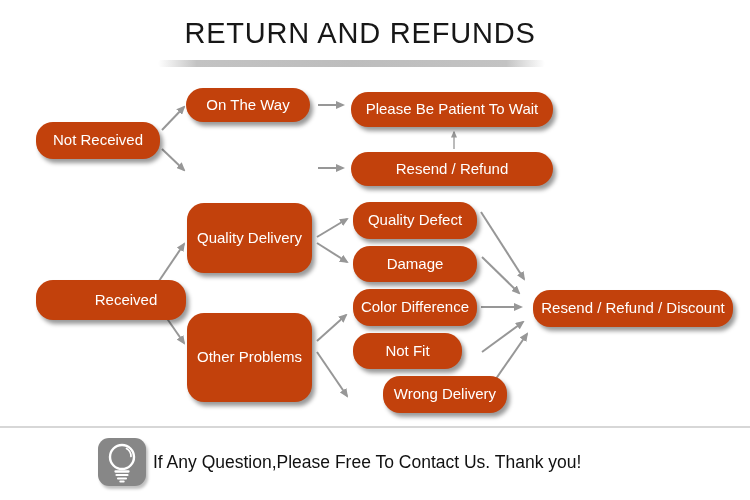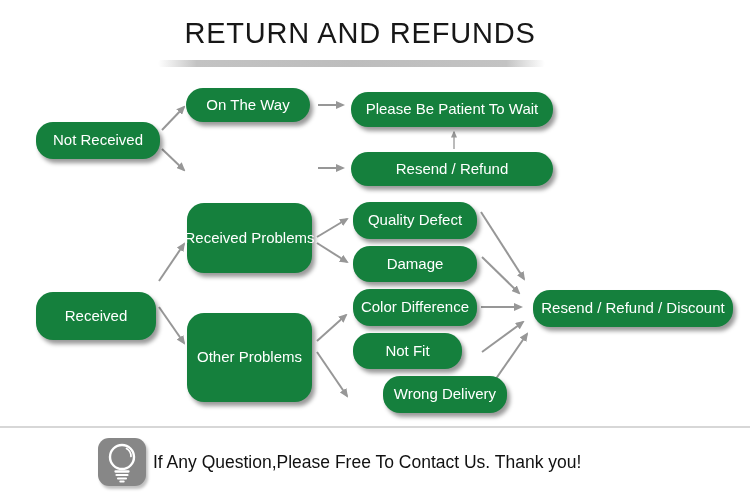--- a/index.html
+++ b/index.html
@@ -12,29 +12,29 @@
     position:absolute;left:0;top:17px;width:720px;text-align:center;
     font-size:29px;letter-spacing:0.8px;font-weight:400;color:#171717;
   }
   .title-underline{
     position:absolute;left:158px;top:60px;width:387px;height:7px;border-radius:4px;
     background:linear-gradient(to right,rgba(200,200,200,0) 0%,#c3c3c3 10%,#bdbdbd 50%,#c3c3c3 90%,rgba(200,200,200,0) 100%);
   }
   
   .node{
     position:absolute;display:flex;align-items:center;justify-content:center;
-    background:#15803d;color:#ffffff;border-radius:17px;font-size:15px;line-height:1.1;
+    background:#c2410c;color:#ffffff;border-radius:17px;font-size:15px;line-height:1.1;
     box-shadow:3px 4px 4px rgba(0,0,0,0.40);text-align:center;white-space:nowrap;
   }
   #n-not-received {left:36px; top:122px;width:124px;height:37px;}
   #n-on-the-way   {left:186px;top:88px; width:124px;height:34px;}
   #n-returned-lost{left:186px;top:151px;width:124px;height:34px;}
   #n-please-wait  {left:351px;top:92px; width:202px;height:35px;}
   #n-resend-refund{left:351px;top:152px;width:202px;height:34px;}
-  #n-received     {left:36px; top:292px;width:120px;height:48px;}
+  #n-received     {left:36px; top:280px;width:120px;height:40px;padding-left:30px;}
   #n-quality-problems{left:187px;top:203px;width:125px;height:70px;}
   #n-other-problems  {left:187px;top:313px;width:125px;height:89px;}
   #n-quality-defect  {left:353px;top:202px;width:124px;height:37px;}
   #n-damage          {left:353px;top:246px;width:124px;height:36px;}
   #n-color-difference{left:353px;top:289px;width:124px;height:37px;}
   #n-not-fit         {left:353px;top:333px;width:109px;height:36px;}
   #n-wrong-delivery  {left:353px;top:376px;width:124px;height:37px;margin-left:30px;}
   #n-discount        {left:533px;top:290px;width:200px;height:37px;}
   
   .arrows{position:absolute;left:0;top:0;width:750px;height:500px;pointer-events:none;}
@@ -84,21 +84,21 @@
     <line x1="481" y1="307" x2="521" y2="307" marker-end="url(#ah)"></line>
     <line x1="482" y1="352" x2="523" y2="322" marker-end="url(#ah)"></line>
     <line x1="484" y1="396" x2="527" y2="334" marker-end="url(#ah)"></line>
   </svg>
 
   <div class="node" id="n-not-received">Not Received</div>
   <div class="node" id="n-on-the-way">On The Way</div>
   <div class="node" id="n-please-wait">Please Be Patient To Wait</div>
   <div class="node" id="n-resend-refund">Resend / Refund</div>
   <div class="node" id="n-received">Received</div>
-  <div class="node" id="n-quality-problems">Received Problems</div>
+  <div class="node" id="n-quality-problems">Quality Delivery</div>
   <div class="node" id="n-other-problems">Other Problems</div>
   <div class="node" id="n-quality-defect">Quality Defect</div>
   <div class="node" id="n-damage">Damage</div>
   <div class="node" id="n-color-difference">Color Difference</div>
   <div class="node" id="n-not-fit">Not Fit</div>
   <div class="node" id="n-wrong-delivery">Wrong Delivery</div>
   <div class="node" id="n-discount">Resend / Refund / Discount</div>
 
   <div class="divider"></div>
   <div class="footer-icon">

